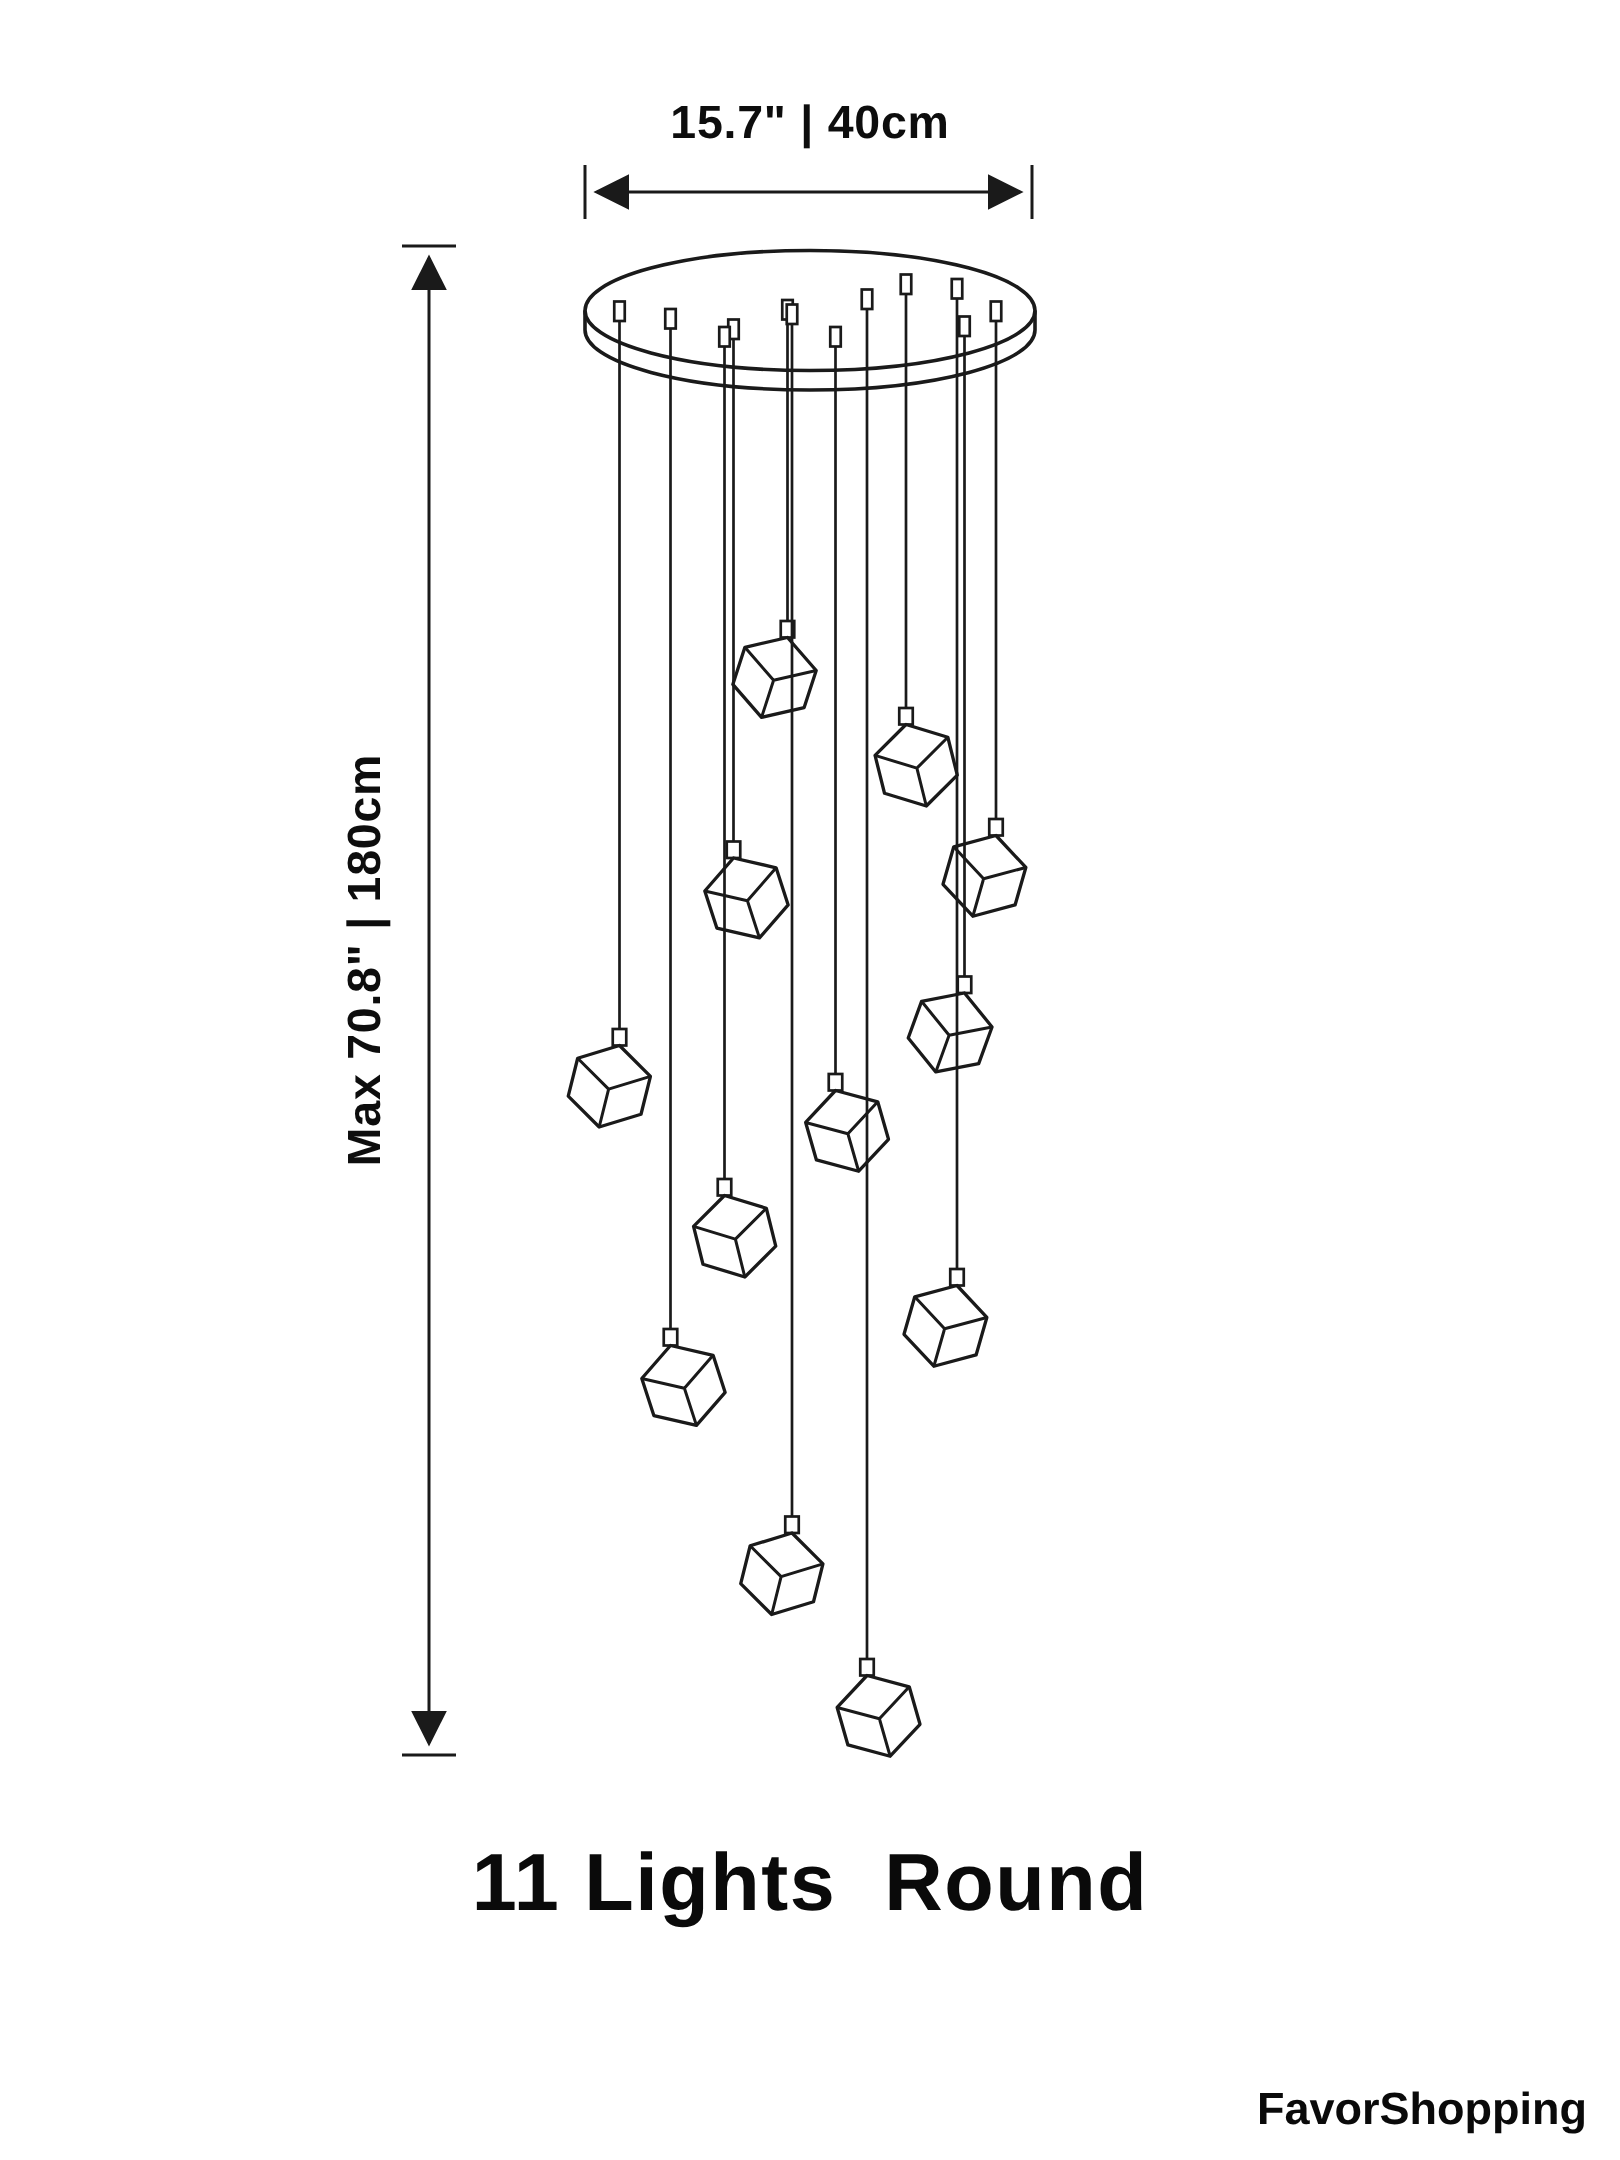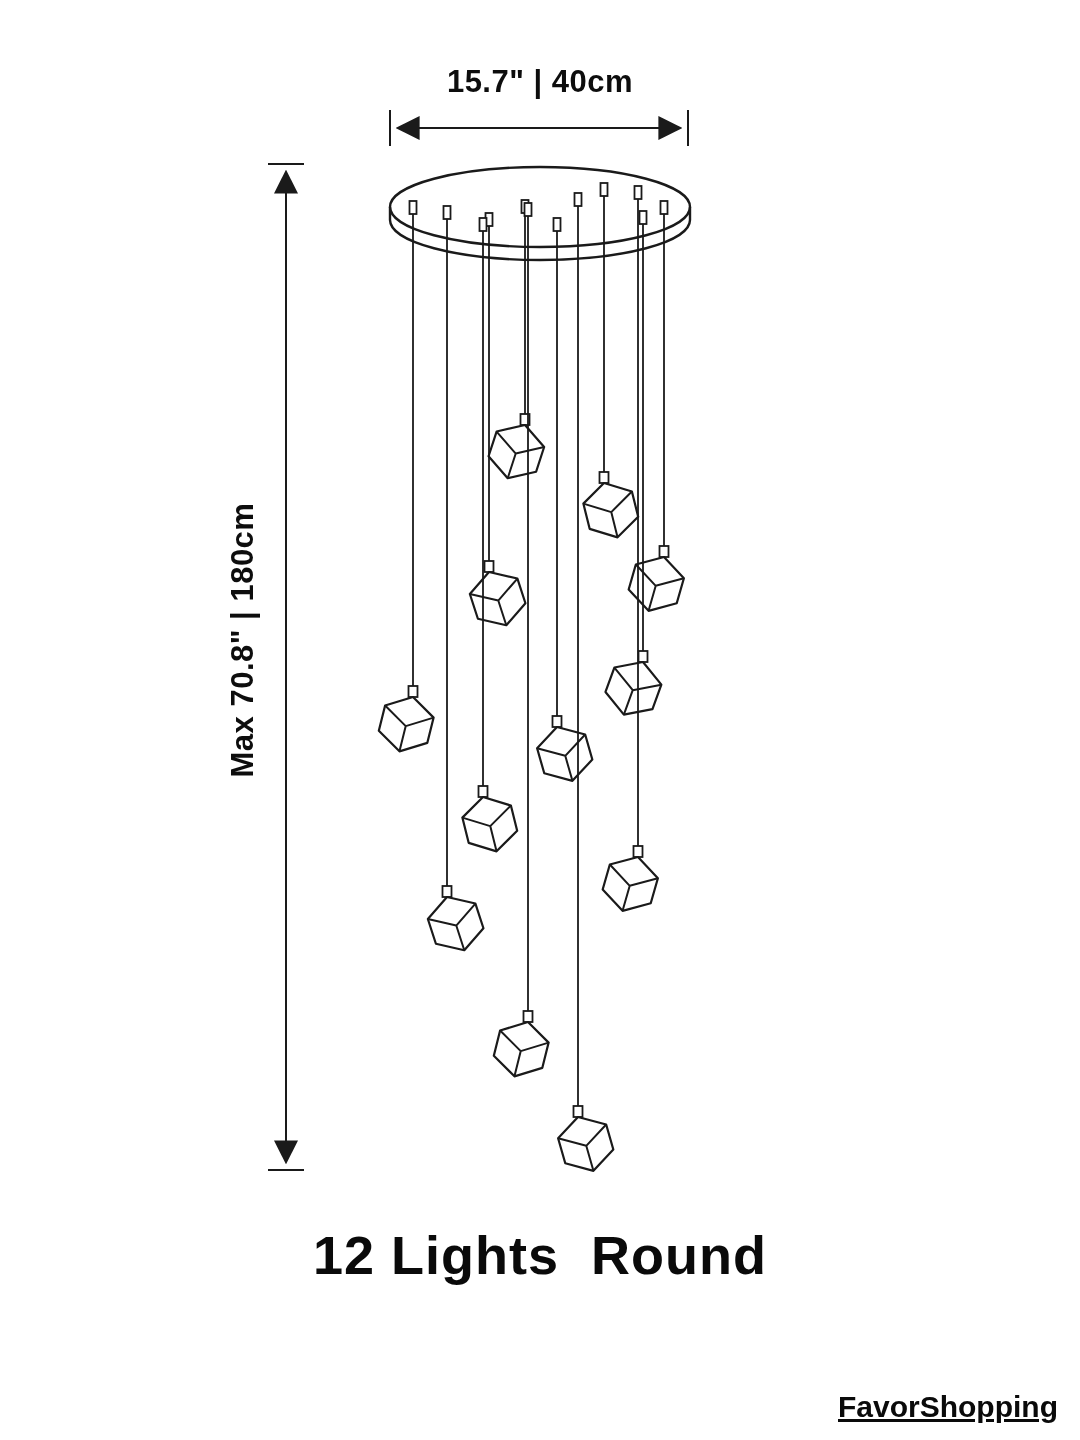--- a/index.html
+++ b/index.html
@@ -4,21 +4,21 @@
 <style>
   html,body{margin:0;padding:0;background:#ffffff;}
   body{font-family:"Liberation Sans", sans-serif;color:#111;}
   .stage{position:relative;width:1080px;height:1440px;background:#fff;overflow:hidden;}
   .stage svg{position:absolute;left:0;top:0;}
   .dim-label{position:absolute;font-size:31px;font-weight:700;letter-spacing:0.5px;color:#0d0d0d;}
   #width-label{top:64px;left:50%;transform:translateX(-50%);}
   #height-label{width:520px;height:44px;left:-13px;top:618px;text-align:center;transform:rotate(-90deg);}
   .title{position:absolute;top:1224px;left:0;width:100%;text-align:center;
          font-size:54px;font-weight:600;white-space:pre;color:#0a0a0a;letter-spacing:1px;}
-  .brand{position:absolute;right:22px;bottom:16px;font-size:30px;font-weight:600;color:#0a0a0a;text-decoration:underline;}
+  .brand{position:absolute;right:22px;bottom:16px;font-size:30px;font-weight:600;color:#0a0a0a;}
   
   .ink{stroke:#1a1a1a;fill:none;stroke-width:2.4;}
   .dim{stroke:#1a1a1a;fill:none;stroke-width:2;}
   .nub{fill:#ffffff;stroke:#1a1a1a;stroke-width:1.8;}
   .cord{stroke:#1a1a1a;stroke-width:1.8;}
   .neck{fill:#ffffff;stroke:#1a1a1a;stroke-width:1.8;}
   .cube polygon{fill:#ffffff;stroke:#1a1a1a;stroke-width:2.2;stroke-linejoin:round;}
   .cube path{fill:none;stroke:#1a1a1a;stroke-width:2;stroke-linejoin:round;}
 </style>
 </head>
@@ -159,16 +159,16 @@
             <path d="M25,15 L0,30 L-25,15 M0,30 L0,56"></path>
           </g>
         </g>
       </g>
   </svg>
 
   <div id="width-label" class="dim-label">15.7" | 40cm</div>
 
   <div id="height-label" class="dim-label">Max 70.8" | 180cm</div>
 
-  <div class="title">12 Lights  Round</div>
+  <div class="title">11 Lights  Round</div>
 
   <div class="brand">FavorShopping</div>
 </div>
 
 </body></html>

